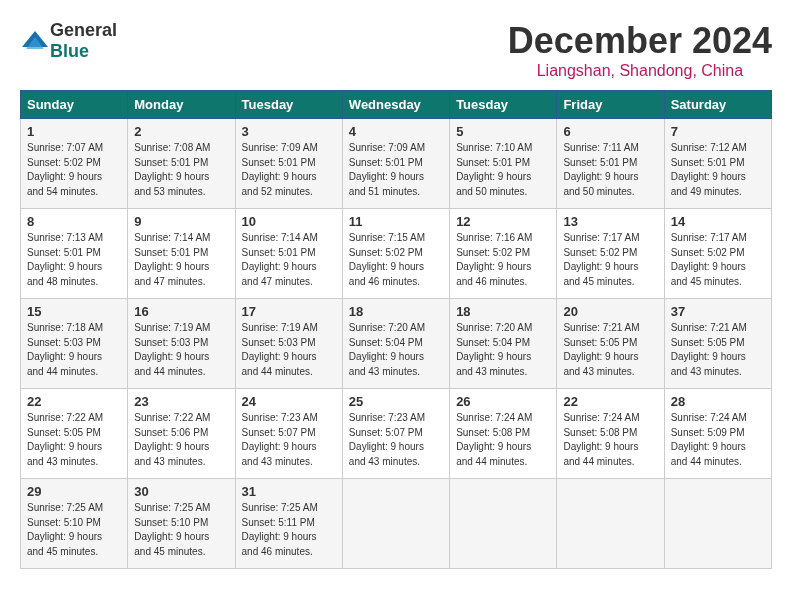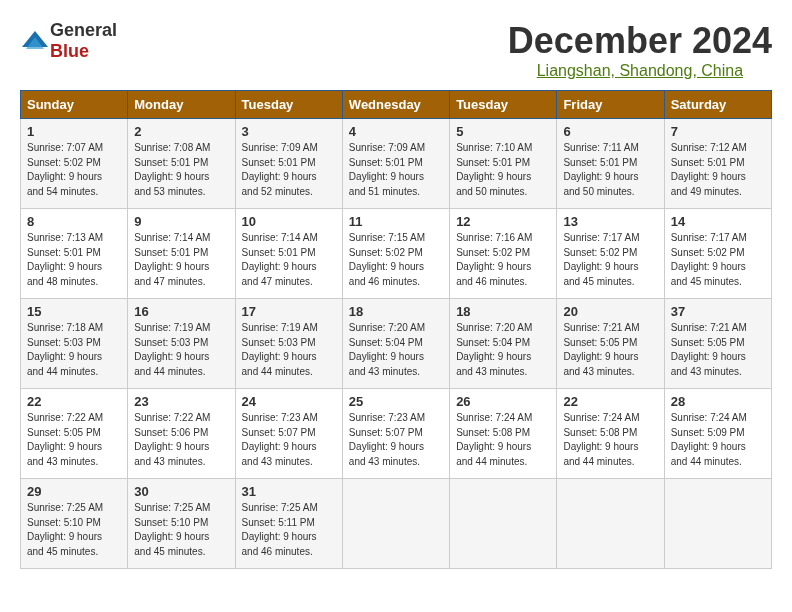--- a/index.html
+++ b/index.html
@@ -21,46 +21,45 @@
       align-items: center;
     }
     .logo-text-general {
       font-size: 18px;
       font-weight: bold;
       color: #333;
     }
     .logo-text-blue {
       font-size: 18px;
       font-weight: bold;
-      color: #b91c1c;
+      color: #0f766e;
     }
     .logo-icon {
       width: 30px;
       height: 24px;
     }
     .title-area {
       text-align: center;
     }
     .month-title {
       font-size: 36px;
       font-weight: bold;
       color: #333;
     }
     .location-title {
       font-size: 16px;
-      color: #4d7c0f;
-      text-decoration: underline;
+      color: #be185d;
     }
     table {
       width: 100%;
       border-collapse: collapse;
       table-layout: fixed;
     }
     thead tr th {
-      background-color: #a16207;
+      background-color: #0f766e;
       color: #fff;
       text-align: left;
       padding: 6px 6px;
       font-size: 13px;
       font-weight: bold;
       border: 1px solid #2a5a8e;
     }
     tbody tr td {
       vertical-align: top;
       border: 1px solid #ccc;

